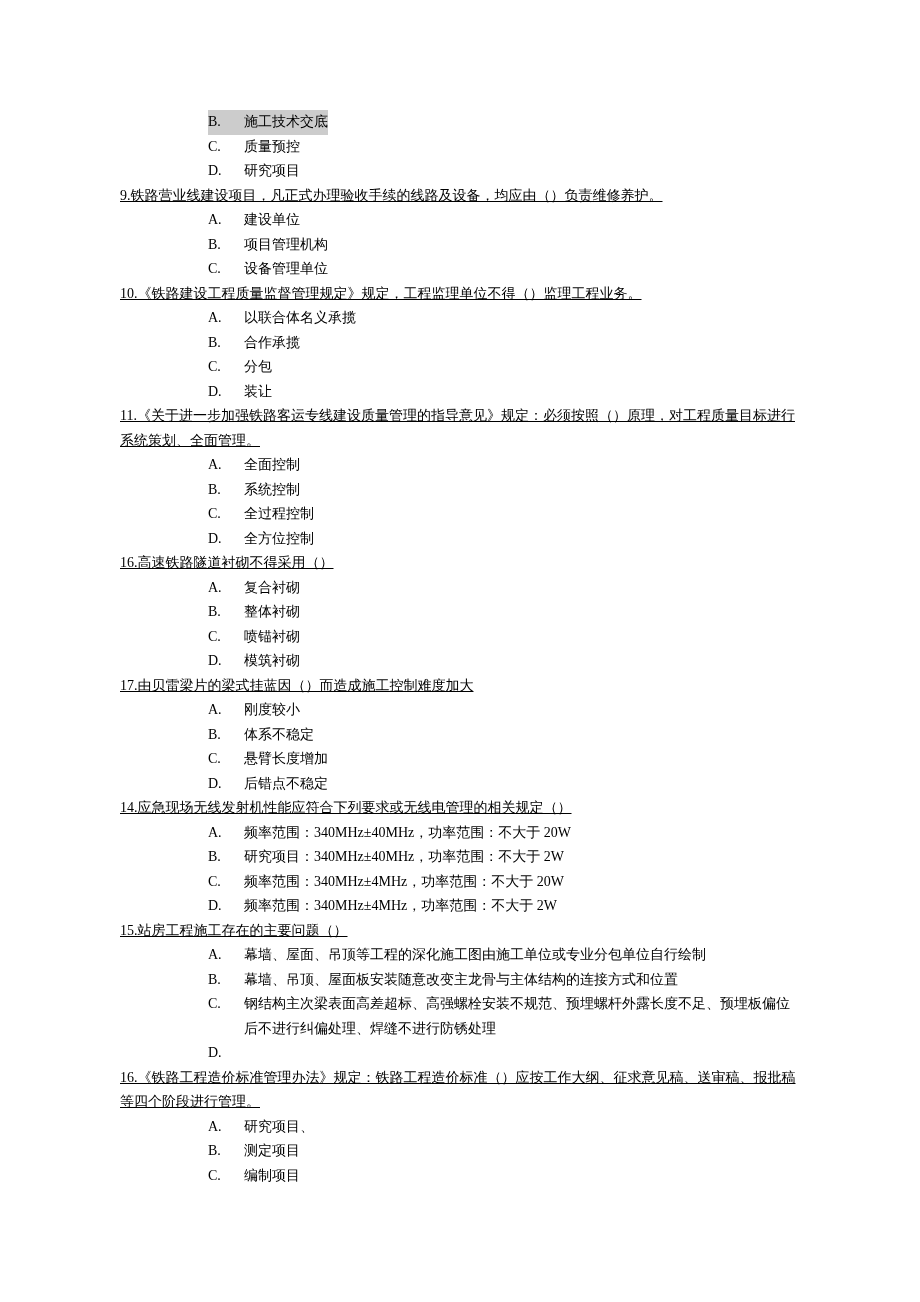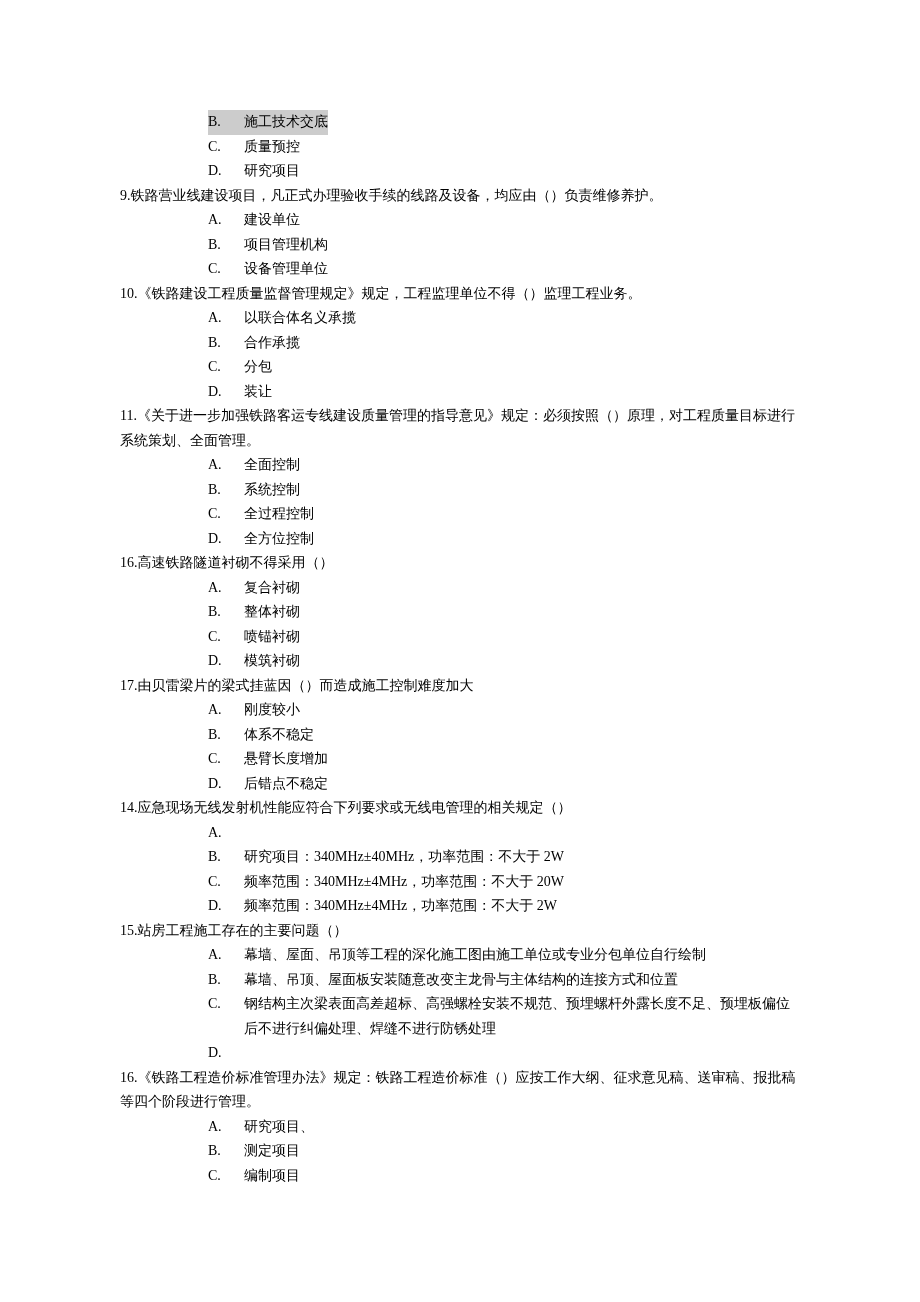--- a/index.html
+++ b/index.html
@@ -11,20 +11,21 @@
     margin: 0;
     padding: 110px 120px 60px 120px;
     width: 920px;
     box-sizing: border-box;
   }
   .question {
     margin: 0;
   }
   .q-text {
     margin: 0;
+    text-decoration: underline;
   }
   .options {
     margin: 0 0 0 88px;
   }
   .option {
     display: flex;
     margin: 0;
   }
   .opt-letter {
     min-width: 36px;
@@ -152,20 +153,21 @@
           <span class="opt-letter">D.</span>
           <span>后错点不稳定</span>
         </div>
       </div>
     </div>
     <div class="question">
       <p class="q-text">14.应急现场无线发射机性能应符合下列要求或无线电管理的相关规定（）</p>
       <div class="options">
         <div class="option">
           <span class="opt-letter">A.</span>
+          <span>频率范围：340MHz±40MHz，功率范围：不大于 20W</span>
         </div>
         <div class="option">
           <span class="opt-letter">B.</span>
           <span>研究项目：340MHz±40MHz，功率范围：不大于 2W</span>
         </div>
         <div class="option">
           <span class="opt-letter">C.</span>
           <span>频率范围：340MHz±4MHz，功率范围：不大于 20W</span>
         </div>
         <div class="option">

